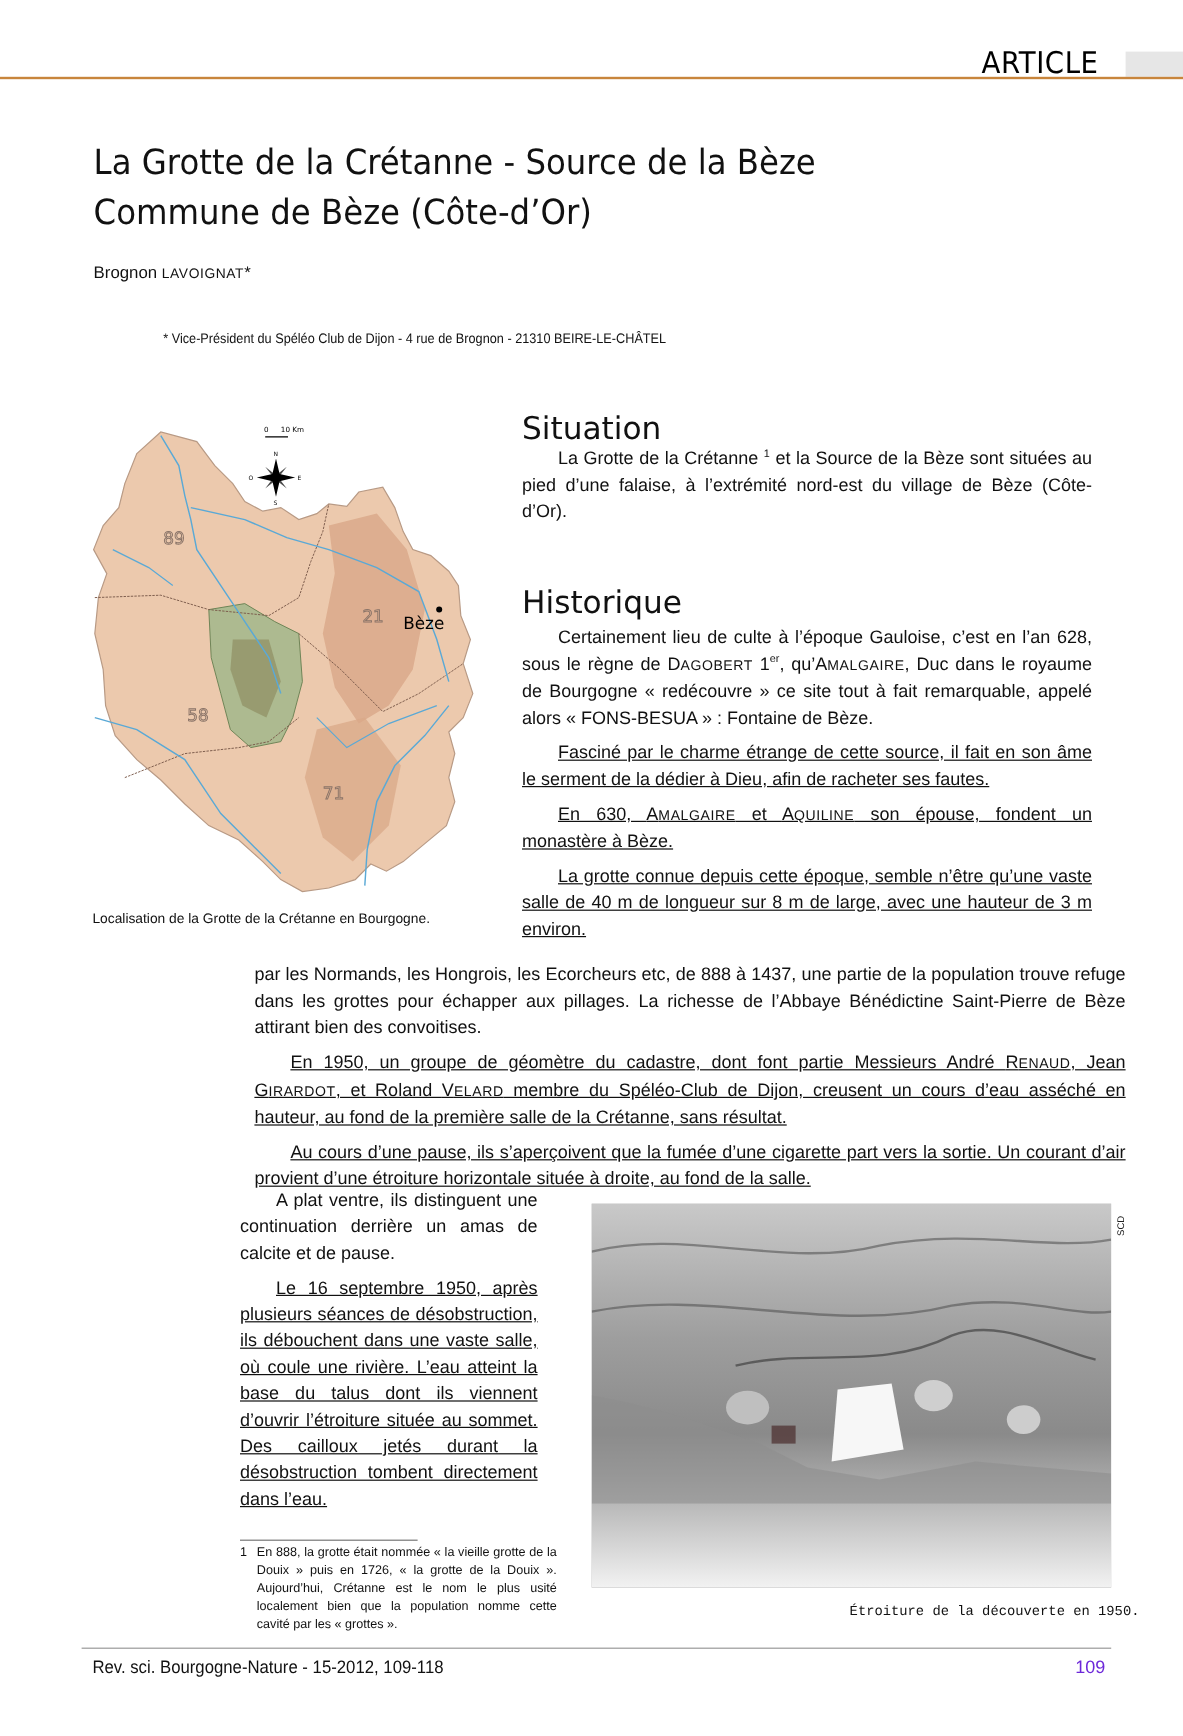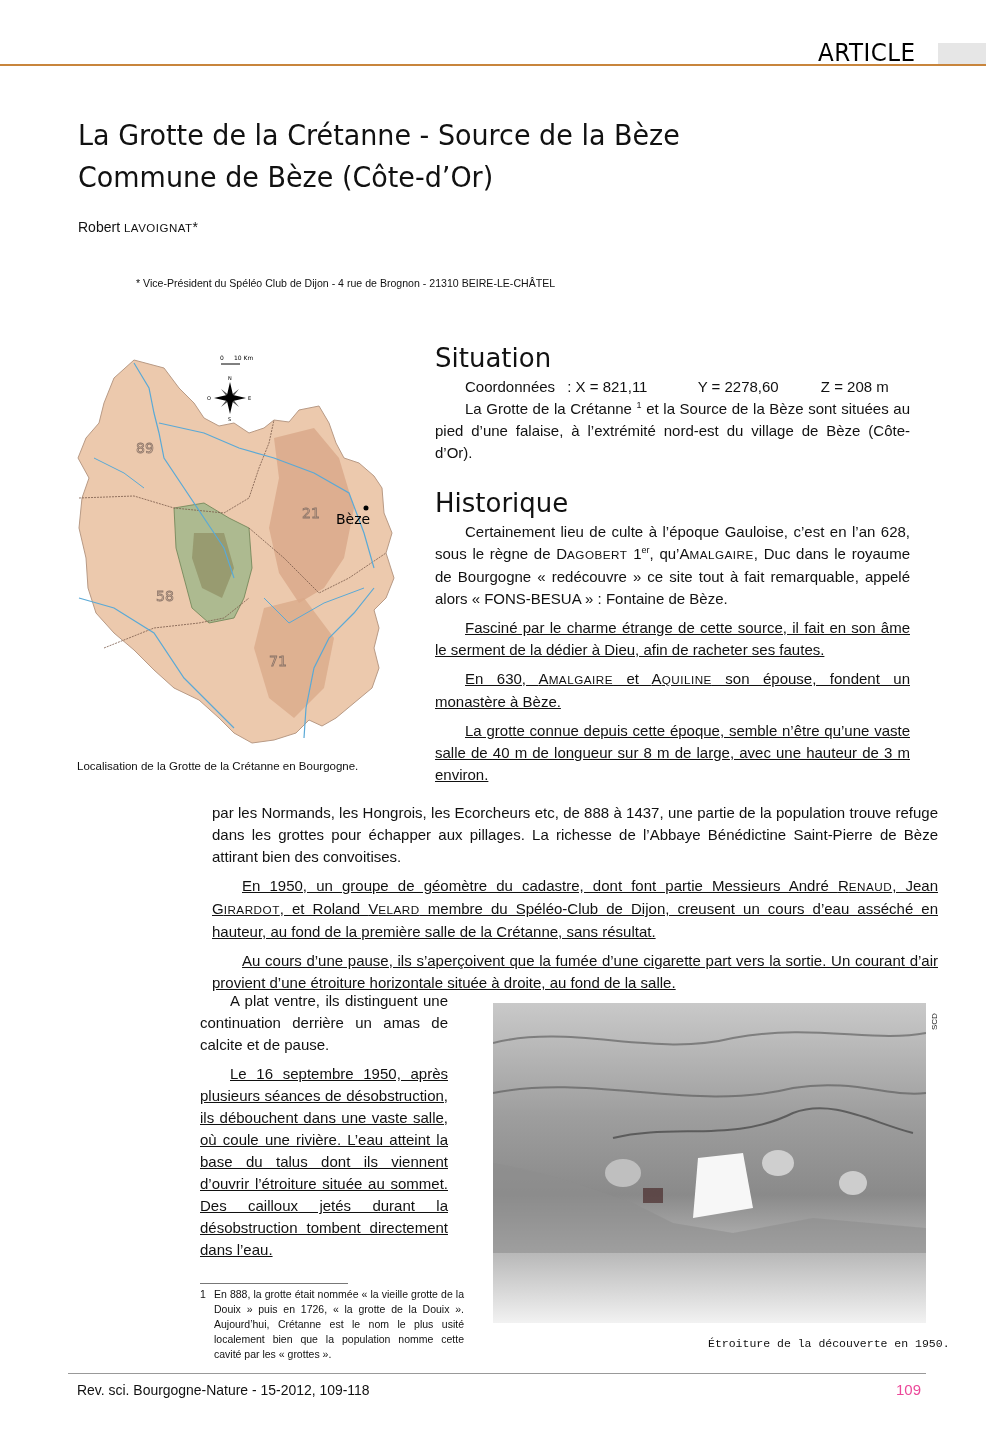--- a/index.html
+++ b/index.html
@@ -44,35 +44,35 @@
 
   
   .fn-rule { left: 200px; top: 1283px; width: 148px; height: 1px; background: #777; }
   .footnote { left: 200px; top: 1287px; width: 264px; font-size: 10.5px; line-height: 15px; text-align: justify; }
   .fn-num { position: absolute; left: 0; top: 0; }
   .fn-text { margin-left: 14px; display: block; }
 
   
   .footer-rule { left: 68px; top: 1373px; width: 858px; height: 1px; background: #999; }
   .footer-left { left: 77px; top: 1381px; font-size: 15px; color: #111; transform: scaleX(0.93); transform-origin: left; white-space: nowrap; }
-  .footer-right { left: 896px; top: 1381px; font-size: 15px; color: #ec4899; }
+  .footer-right { left: 896px; top: 1381px; font-size: 15px; color: #6d28d9; }
 </style>
 </head>
 <body>
 
 <div class="abs header-label">ARTICLE</div>
 <div class="abs header-tab"></div>
 <div class="abs header-rule"></div>
 
 <div class="abs title">
   <div>La Grotte de la Crétanne - Source de la Bèze</div>
   <div>Commune de Bèze (Côte-d’Or)</div>
 </div>
 <div class="abs author">
-  <span>Robert</span>
+  <span>Brognon</span>
   <span class="sc">LAVOIGNAT</span><span>*</span>
 </div>
 <div class="abs affil">* Vice-Président du Spéléo Club de Dijon - 4 rue de Brognon - 21310 BEIRE-LE-CHÂTEL</div>
 
 <div class="abs map">
   <svg width="330" height="400" viewBox="0 0 330 400">
 
     <path d="M40,30 L60,12 L90,20 L105,40 L120,55 L130,70 L145,78 L160,75 L175,85 L190,80 L200,72 L215,74 L225,62 L245,58 L255,75 L262,95 L270,110 L285,115 L300,128 L308,140 L310,165 L318,185 L312,205 L320,230 L312,250 L300,262 L305,280 L300,300 L305,320 L298,340 L280,355 L262,370 L248,378 L235,372 L222,385 L200,392 L178,395 L160,385 L145,370 L125,352 L100,340 L80,322 L60,302 L40,285 L22,265 L14,240 L12,210 L5,180 L8,150 L15,130 L4,110 L12,90 L25,75 L30,55 Z" fill="#ecc9ad" stroke="#b89a85" stroke-width="1"></path>
 
     <path d="M200,90 L240,80 L265,110 L280,160 L270,210 L250,240 L225,255 L205,225 L195,180 L205,130 Z" fill="#d9a888" opacity="0.8"></path>
@@ -111,26 +111,20 @@
       <text x="-2" y="23" font-size="5" font-family="DejaVu Sans, sans-serif">S</text>
       <text x="18" y="2" font-size="5" font-family="DejaVu Sans, sans-serif">E</text>
       <text x="-23" y="2" font-size="5" font-family="DejaVu Sans, sans-serif">O</text>
     </g>
   </svg>
 </div>
 <div class="abs map-caption">Localisation de la Grotte de la Crétanne en Bourgogne.</div>
 
 <div class="abs col-right" style="top:344px;">
   <div class="h2">Situation</div>
-  <p class="p indent" style="margin-top:4px; white-space:nowrap;">
-    <span>Coordonnées</span>
-    <span style="margin-left:8px;">: X = 821,11</span>
-    <span style="margin-left:46px;">Y = 2278,60</span>
-    <span style="margin-left:38px;">Z = 208 m</span>
-  </p>
   <p class="p indent"><span>La Grotte de la Crétanne</span> <sup>1</sup><span> et la Source de la Bèze sont situées au pied d’une falaise, à l’extrémité nord-est du village de Bèze (Côte-d’Or).</span></p>
 </div>
 
 <div class="abs col-right" style="top:489px;">
   <div class="h2">Historique</div>
   <p class="p indent" style="margin-top:4px;"><span>Certainement lieu de culte à l’époque Gauloise, c’est en l’an 628, sous le règne de </span><span>D</span><span class="sc">AGOBERT</span><span> 1</span><sup>er</sup><span>, qu’</span><span>A</span><span class="sc">MALGAIRE</span><span>, Duc dans le royaume de Bourgogne « redécouvre » ce site tout à fait remarquable, appelé alors « FONS-BESUA » : Fontaine de Bèze.</span></p>
   <p class="p indent para-gap">Fasciné par le charme étrange de cette source, il fait en son âme le serment de la dédier à Dieu, afin de racheter ses fautes.</p>
   <p class="p indent para-gap"><span>En 630, </span><span>A</span><span class="sc">MALGAIRE</span><span> et </span><span>A</span><span class="sc">QUILINE</span><span> son épouse, fondent un monastère à Bèze.</span></p>
   <p class="p indent para-gap">La grotte connue depuis cette époque, semble n’être qu’une vaste salle de 40 m de longueur sur 8 m de large, avec une hauteur de 3 m environ.</p>
 </div>

